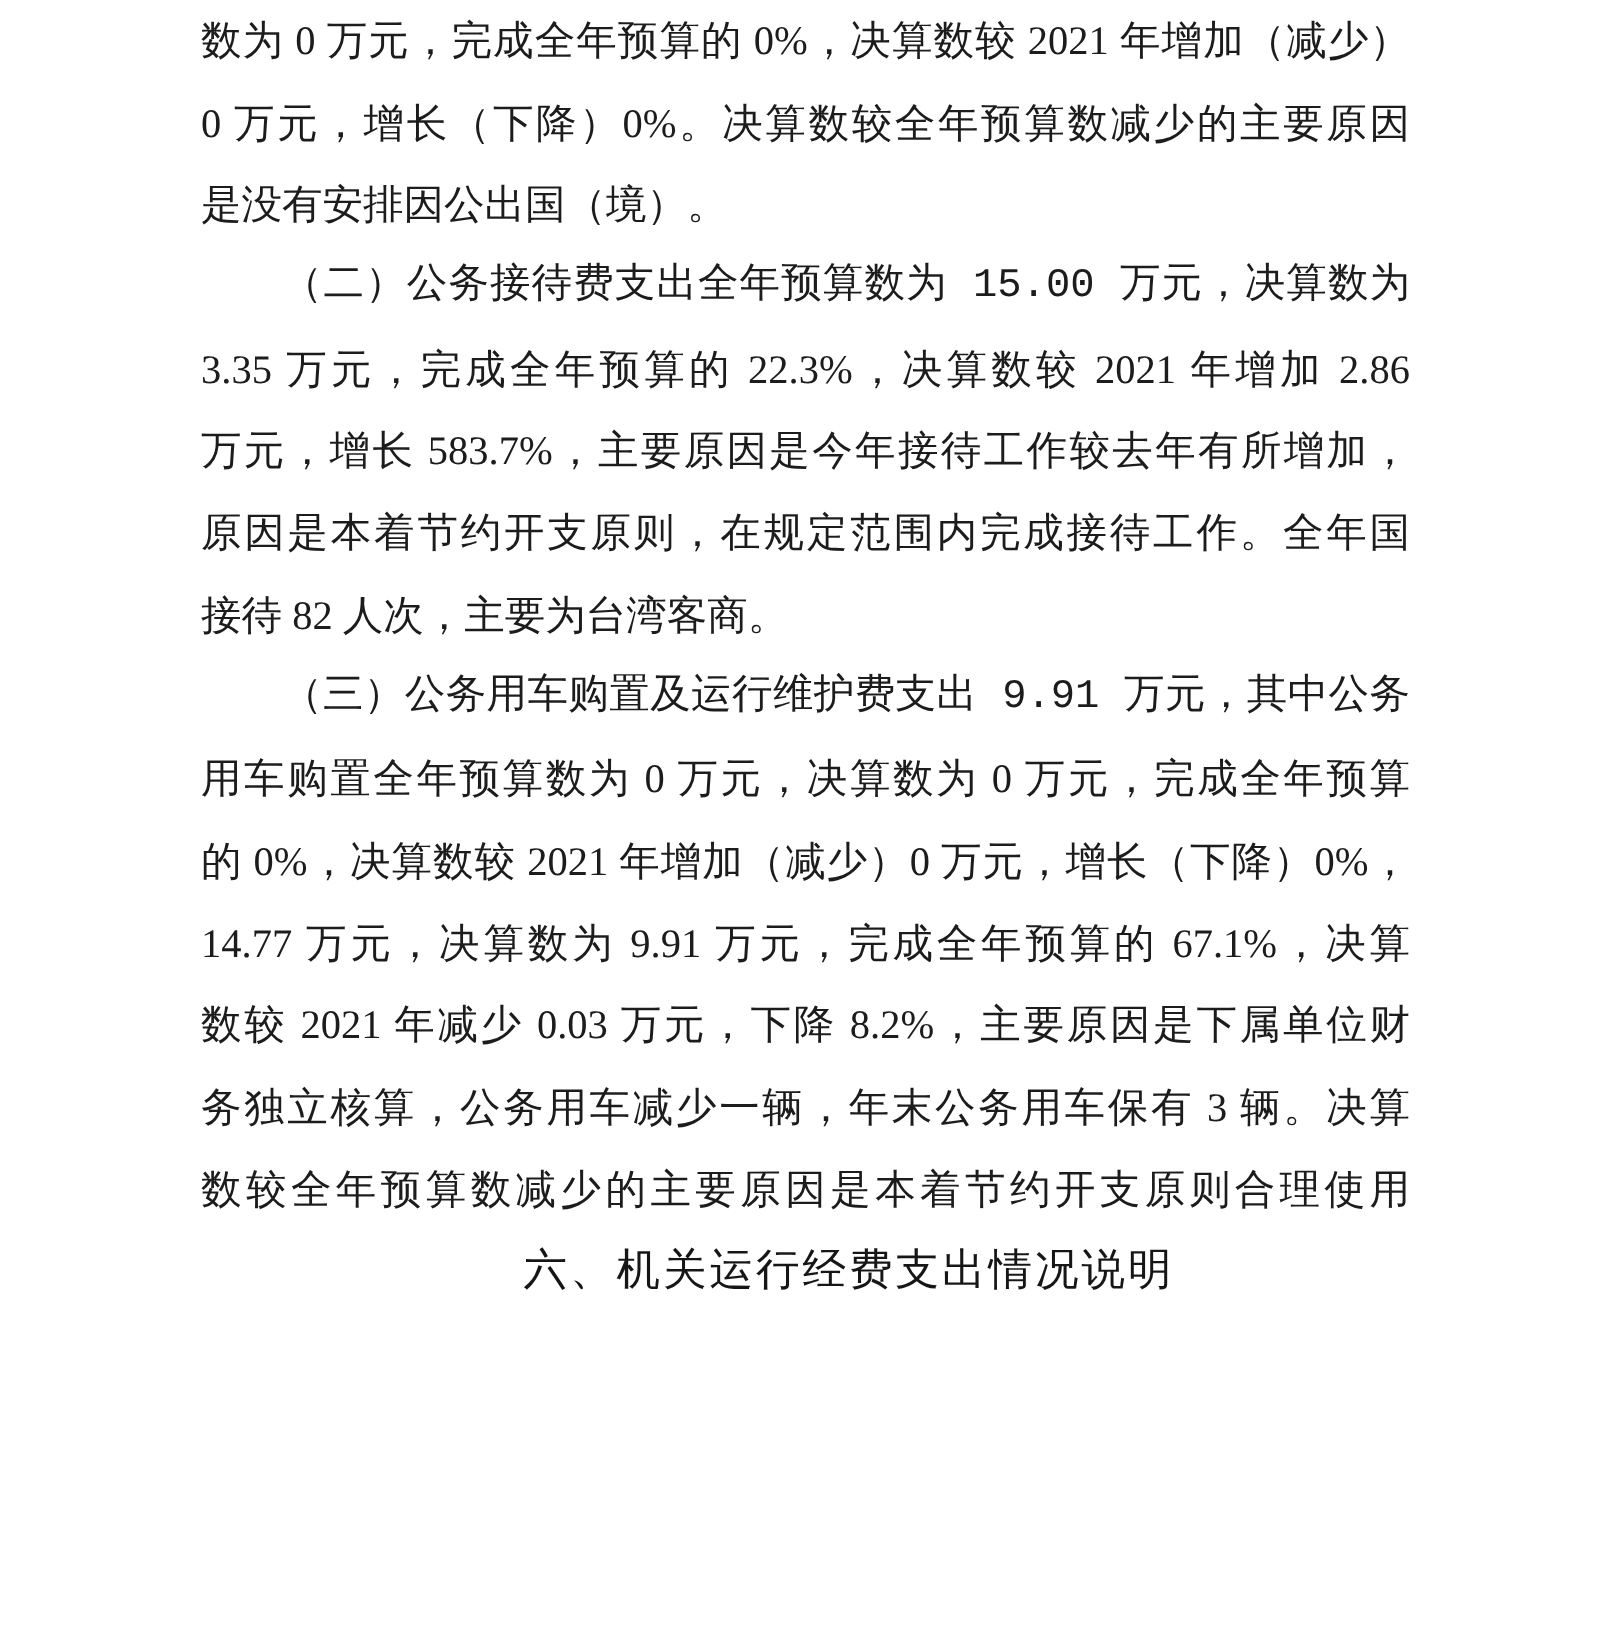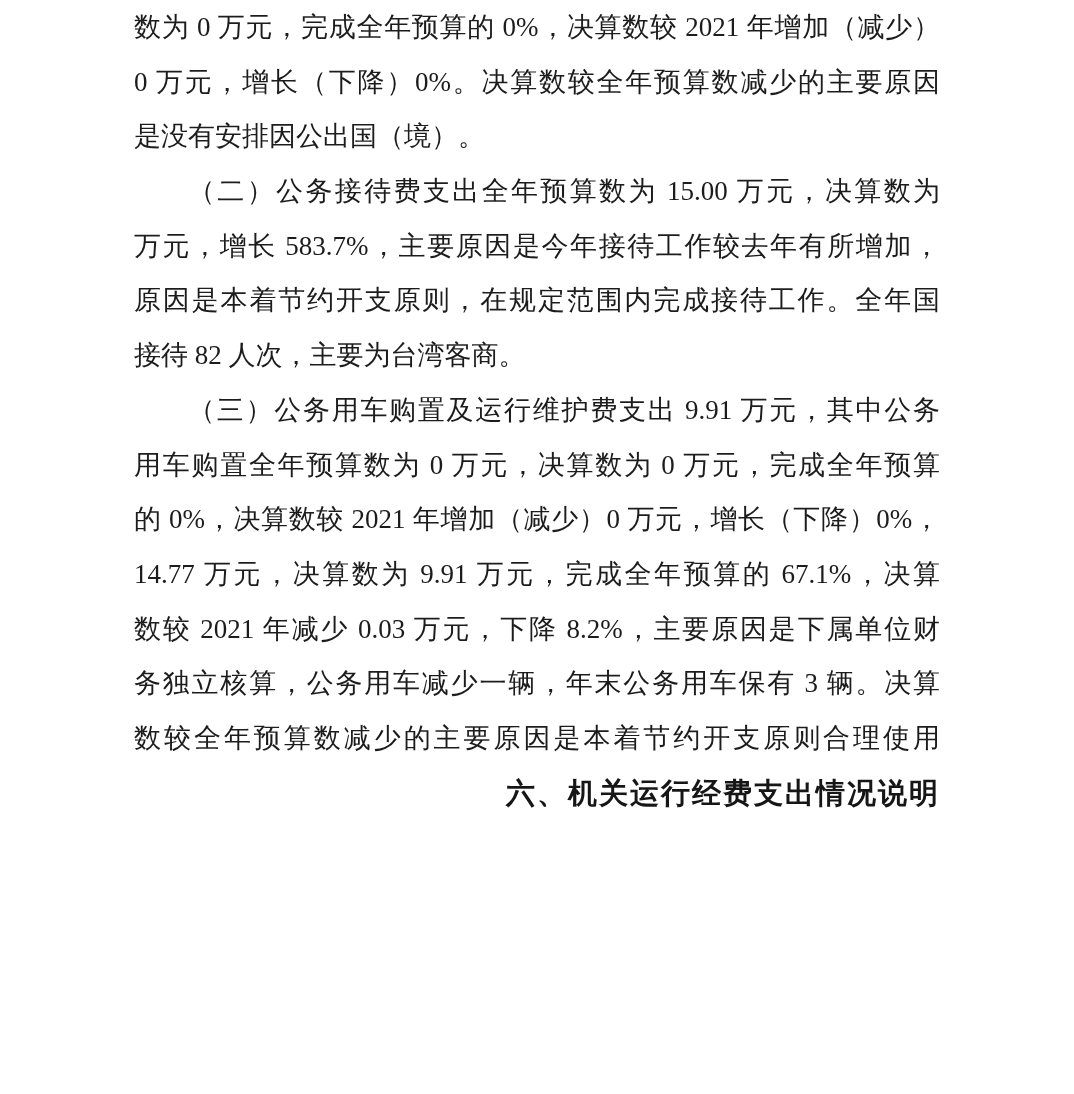--- a/index.html
+++ b/index.html
@@ -36,40 +36,42 @@
     text-justify: inter-character;
   }
   
   .line.short {
     text-align: left;
     font-family: Liberation Serif, serif;
   }
   
   .line.indent2 {
     text-indent: 2em;
+    font-family: Liberation Mono, monospace;
   }
   
   .line.heading {
     font-family: "Liberation Sans", "DejaVu Sans", sans-serif;
-    font-weight: bold;
+    font-weight: normal;
     font-size: 29px;
     color: #161616;
-    text-align: right;
+    text-align: center;
     letter-spacing: 2px;
   }
 </style>
 </head>
 <body>
 
 <div class="page">
   <div class="textblock">
     <div class="line full">数为 0 万元，完成全年预算的 0%，决算数较 2021 年增加（减少）</div>
     <div class="line full">0 万元，增长（下降）0%。决算数较全年预算数减少的主要原因</div>
     <div class="line short">是没有安排因公出国（境）。</div>
     <div class="line full indent2">（二）公务接待费支出全年预算数为 15.00 万元，决算数为</div>
+    <div class="line full">3.35 万元，完成全年预算的 22.3%，决算数较 2021 年增加 2.86</div>
     <div class="line full">万元，增长 583.7%，主要原因是今年接待工作较去年有所增加，</div>
     <div class="line full">原因是本着节约开支原则，在规定范围内完成接待工作。全年国</div>
     <div class="line short">接待 82 人次，主要为台湾客商。</div>
     <div class="line full indent2">（三）公务用车购置及运行维护费支出 9.91 万元，其中公务</div>
     <div class="line full">用车购置全年预算数为 0 万元，决算数为 0 万元，完成全年预算</div>
     <div class="line full">的 0%，决算数较 2021 年增加（减少）0 万元，增长（下降）0%，</div>
     <div class="line full">14.77 万元，决算数为 9.91 万元，完成全年预算的 67.1%，决算</div>
     <div class="line full">数较 2021 年减少 0.03 万元，下降 8.2%，主要原因是下属单位财</div>
     <div class="line full">务独立核算，公务用车减少一辆，年末公务用车保有 3 辆。决算</div>
     <div class="line full">数较全年预算数减少的主要原因是本着节约开支原则合理使用</div>

